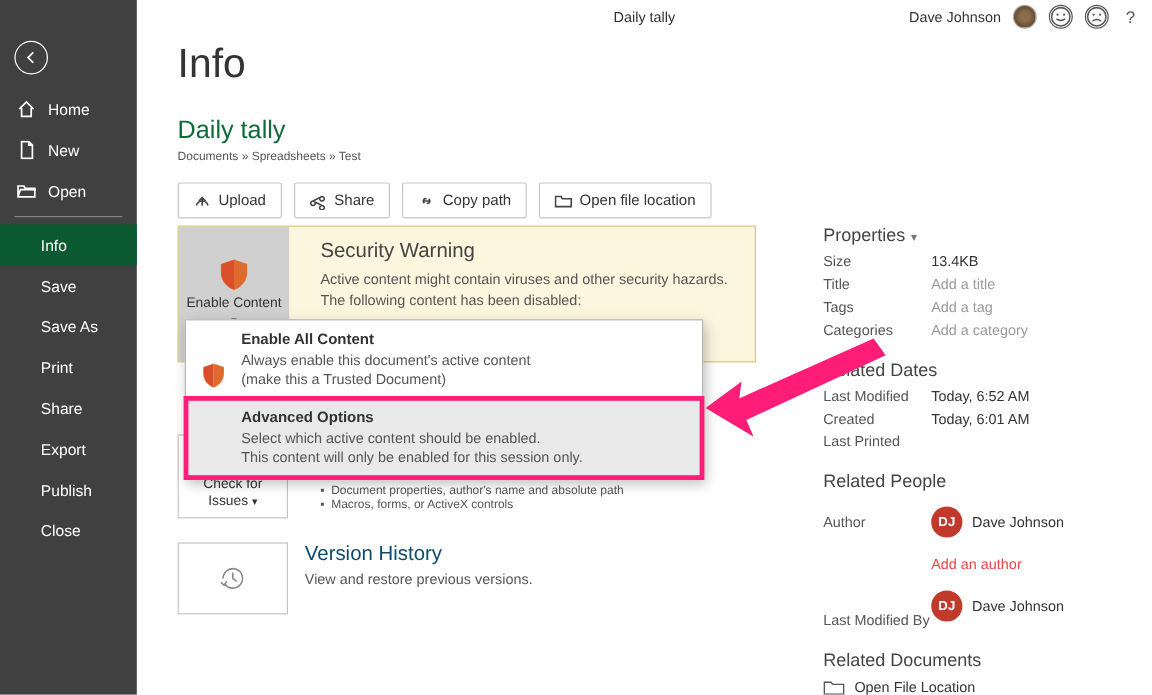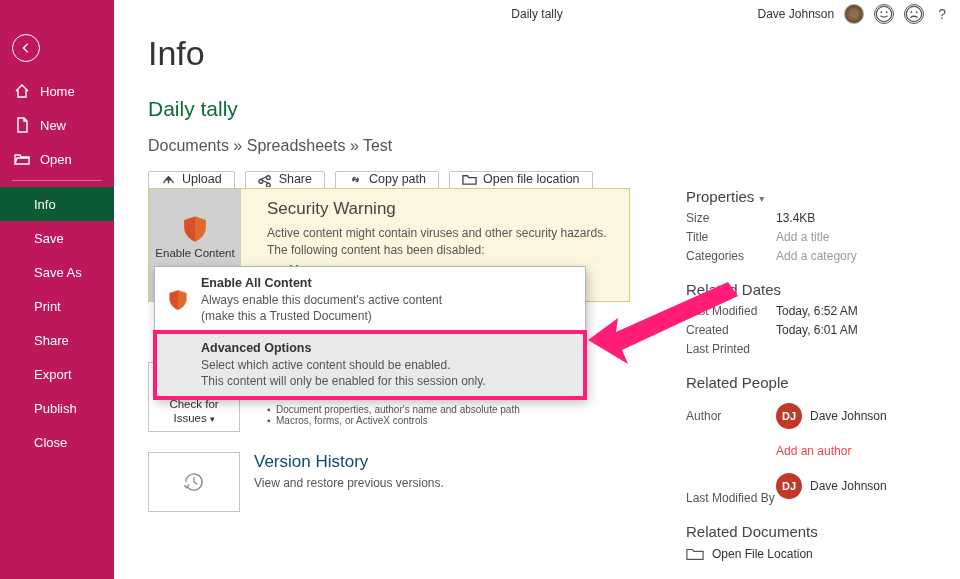--- a/index.html
+++ b/index.html
@@ -12,57 +12,57 @@
   .topbar { position: absolute; top: 0; left: 114px; right: 0; height: 28px;
     display: flex; align-items: center; justify-content: center; }
   .topbar-title { font-size: 12px; color: #333; }
   .topbar-right { position: absolute; right: 10px; top: 0; height: 28px;
     display: flex; align-items: center; gap: 10px; font-size: 12px; }
   .avatar { width: 20px; height: 20px; border-radius: 50%; background: radial-gradient(circle, #8a6d4a 30%, #5c432c 80%); border: 1px solid #aaa; }
   .face-icon { width: 20px; height: 20px; border: 1.5px solid #555; border-radius: 50%; display:flex; align-items:center; justify-content:center; font-size:10px; color:#555;}
   .qmark { font-size: 14px; color:#555; padding:0 4px;}
   
   .sidebar { position: absolute; left: 0; top: 0; bottom: 0; width: 114px;
-    background: #be185d; color: #fff; display: flex; flex-direction: column; }
+    background: #404040; color: #fff; display: flex; flex-direction: column; }
   .back-circle { width: 28px; height: 28px; border: 1.5px solid #fff; border-radius: 50%;
     display:flex; align-items:center; justify-content:center; margin: 34px 0 12px 12px; cursor:pointer;}
   .back-circle svg { width:14px; height:14px; fill:#fff;}
   .side-item { display:flex; align-items:center; gap:10px; height:34px; padding:0 14px; font-size:13px; color:#fff; cursor:pointer;}
   .side-item .ico { width:16px; height:16px; display:flex; align-items:center; justify-content:center; }
   .side-item .ico svg { width:16px; height:16px; stroke:#fff; fill:none; stroke-width:1.4;}
   .side-sep { height:1px; background: rgba(255,255,255,0.35); margin: 4px 12px 6px 12px;}
   .side-item.selected { background:#0c5a31; }
   .side-sub { padding-left: 34px; }
   
   .main { position:absolute; left:148px; top:30px; right:0; bottom:0; }
   .h1 { font-size: 34px; font-weight: 300; color:#333; margin-top: 4px; }
   .h2 { font-size: 21px; color:#0f6b3a; font-weight: 400; margin-top: 24px;}
-  .breadcrumb { font-size:16px; color:#555; margin-top:16px;}
+  .breadcrumb { font-size:10px; color:#555; margin-top:4px;}
   .actionbar { display:flex; gap:10px; margin-top:16px;}
-  .btn { height:30px; display:flex; align-items:flex-start; gap:6px; padding:0 12px;
+  .btn { height:30px; display:flex; align-items:center; gap:6px; padding:0 12px;
     border:1px solid #c5c5c5; background:#fff; font-size:12.5px; color:#333; cursor:pointer; border-radius:2px;}
   .btn svg { width:15px; height:15px; stroke:#444; fill:none; stroke-width:1.4;}
   
   .content { position:absolute; left:0; top:158px; right:14px; bottom:0; }
   .left-col { width: 482px; }
   
   .warn-panel { border:1px solid #d9c97a; background:#fdf6df; display:flex; padding:0px; position:relative; width:482px;}
   .warn-btnbox { width:92px; min-height:112px; background:#d0d0d0; display:flex; flex-direction:column; align-items:center; justify-content:center; gap:4px; padding:8px 4px;}
   .shield { width:28px; height:28px; }
   .warn-btnbox .lbl { font-size:11.5px; text-align:center; line-height:1.2;}
   .chev { font-size:9px; }
   .warn-body { padding:10px 14px 10px 26px; flex:1;}
   .warn-body h3 { font-size:17px; font-weight:400; color:#444; margin-bottom:6px;}
   .warn-body p { font-size:12px; color:#555; line-height:1.4;}
   .warn-body ul { margin:4px 0 0 22px; font-size:12px; color:#555;}
   .warn-body ul li::marker { content:"▪  "; color:#555; font-size:10px;}
   
   .dropdown { position:absolute; left:6px; top:78px; width:432px; background:#fff;
     border:1px solid #b5b5b5; box-shadow: 2px 4px 10px rgba(0,0,0,0.25); z-index:50;}
-  .dd-item { display:flex; gap:12px; padding:8px 12px; align-items:center; }
+  .dd-item { display:flex; gap:12px; padding:8px 12px; align-items:flex-end; }
   .dd-item .dd-icon { width:22px; height:22px; flex-shrink:0; display:flex; align-items:center; justify-content:center;}
   .dd-item .dd-text { font-size:12px; color:#555; line-height:1.35;}
   .dd-item .dd-text b { font-size:12.5px; color:#333; font-weight:600; display:block;}
   .dd-item.highlight { background:#e9e9e9; outline: 4px solid #ff1d78; outline-offset:-2px;}
   
   .arrow-annot { position:absolute; left:440px; top:90px; pointer-events:none; z-index:60;}
   
   .section { position:relative; display:flex; width:482px; margin-top:14px;}
   .sec-btn { width:92px; height:70px; border:1px solid #c5c5c5; display:flex; flex-direction:column; align-items:center; justify-content:center; gap:4px; font-size:11.5px; text-align:center; line-height:1.2; background:#fff;}
   .sec-btn svg { width:26px; height:26px; }
@@ -306,20 +306,24 @@
       </div>
       <div class="kv">
           <span class="k">Size</span>
           <span class="v">13.4KB</span>
         </div>
       <div class="kv">
           <span class="k">Title</span>
           <span class="v placeholder">Add a title</span>
         </div>
       <div class="kv">
+          <span class="k">Tags</span>
+          <span class="v placeholder">Add a tag</span>
+        </div>
+      <div class="kv">
           <span class="k">Categories</span>
           <span class="v placeholder">Add a category</span>
         </div>
 
       <div class="rc-sec">
         <div class="rc-h">Related Dates</div>
         <div class="kv">
             <span class="k">Last Modified</span>
             <span class="v">Today, 6:52 AM</span>
           </div>

